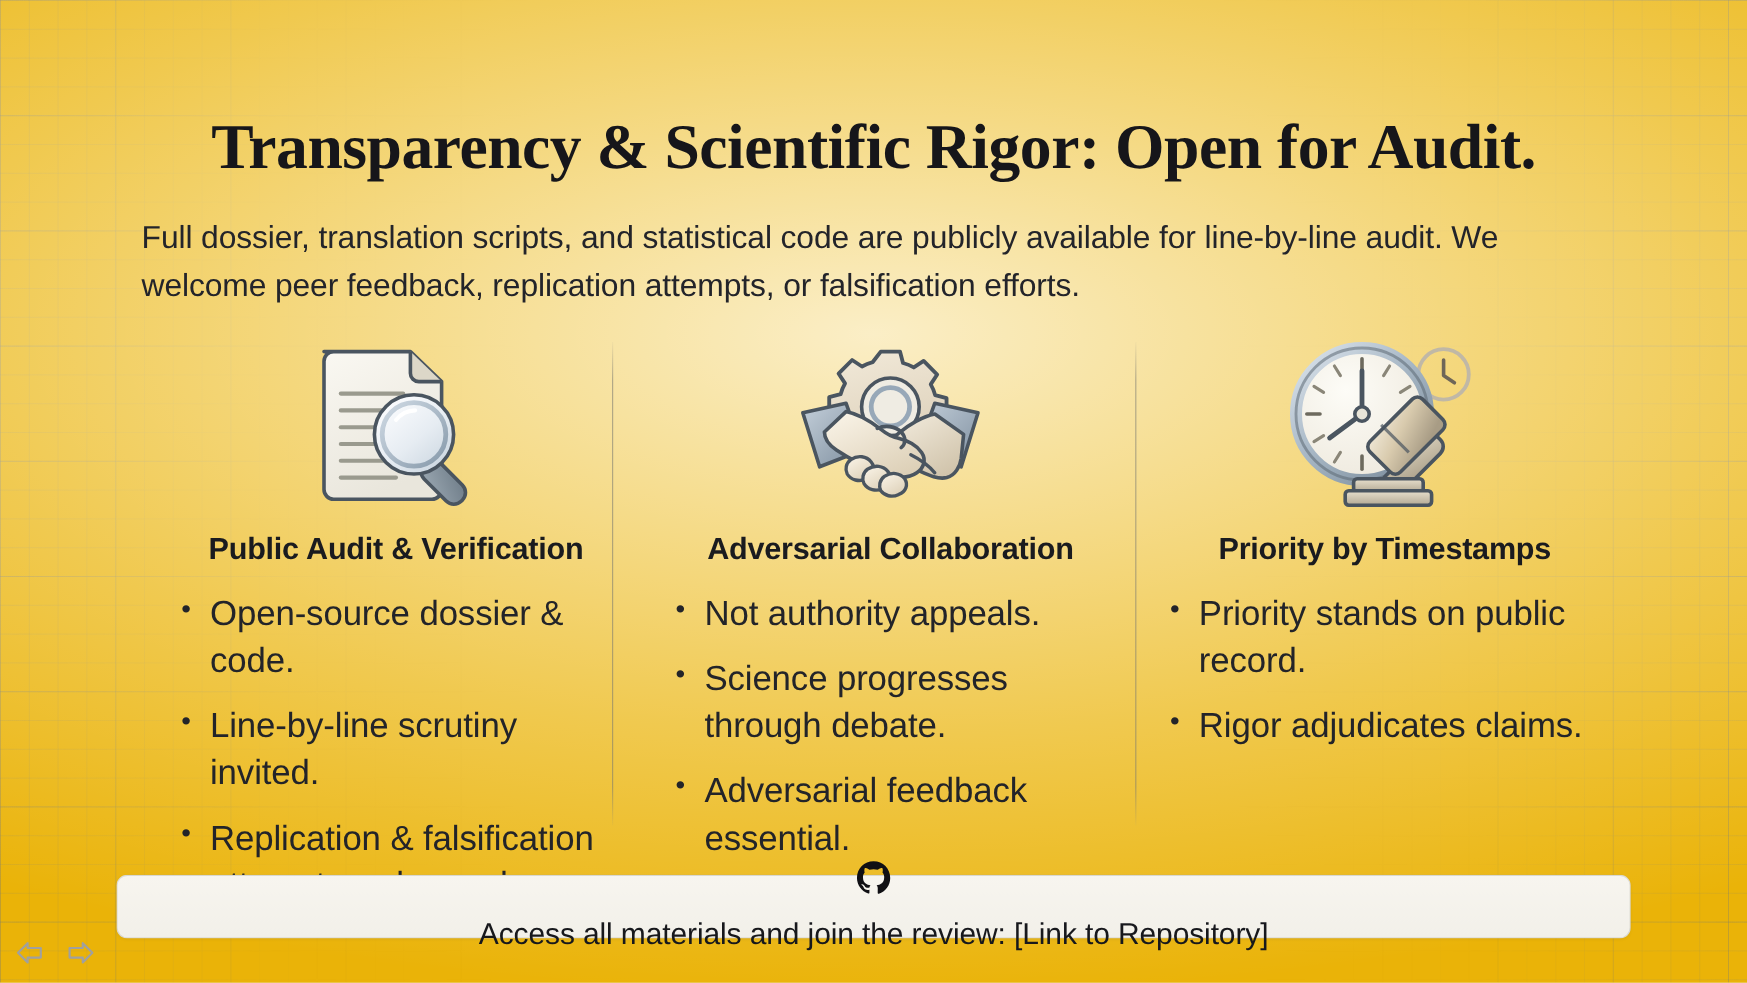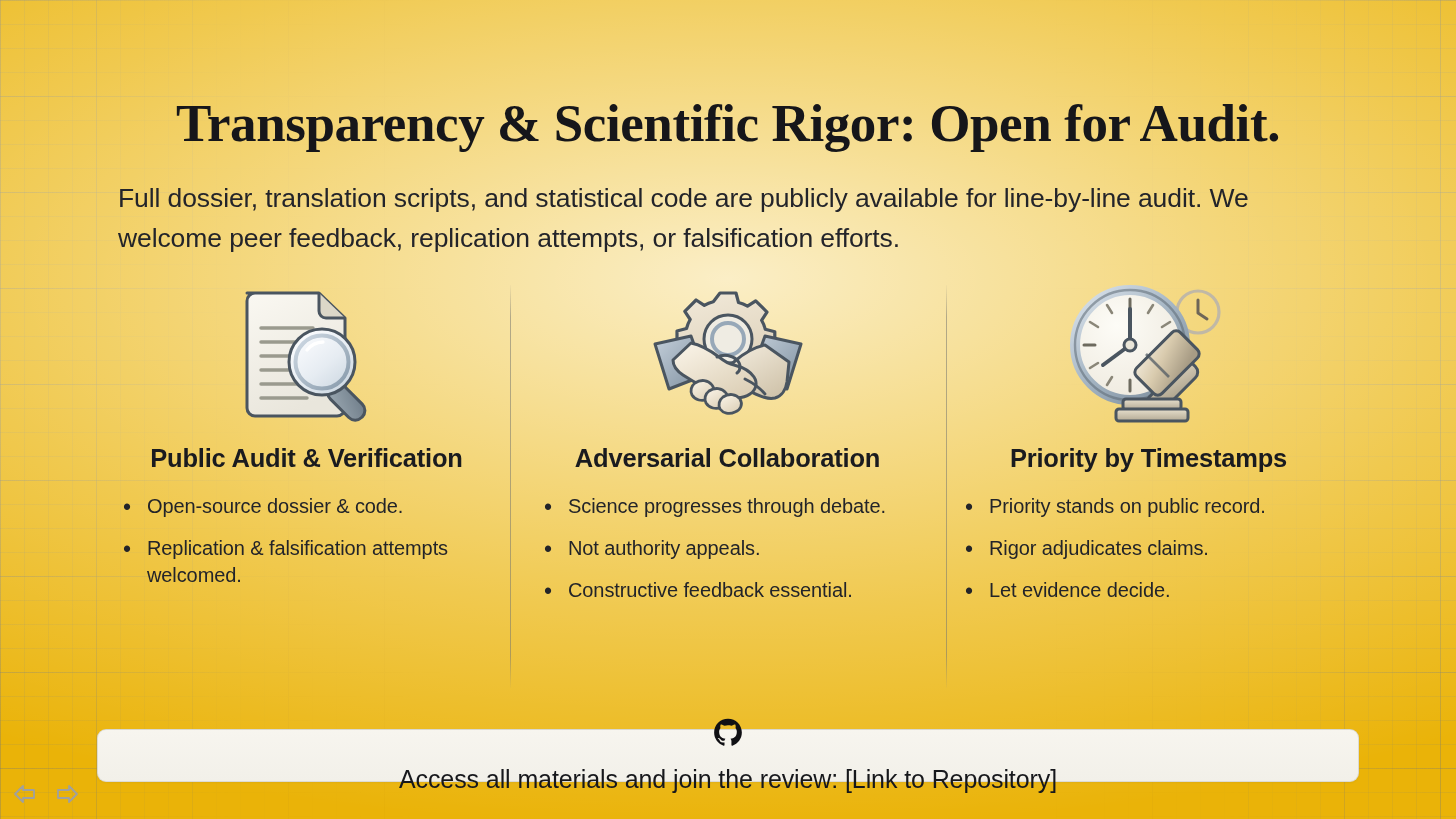--- a/index.html
+++ b/index.html
@@ -93,20 +93,21 @@
 
   
   .columns {
     position: absolute;
     top: 278px;
     left: 96px;
     width: 1264px;
     height: 412px;
     display: flex;
     align-items: flex-start;
+    padding-left: 28px;
   }
   .col {
     width: 421px;
     position: relative;
     padding: 0 12px;
   }
 
   .divider {
     position: absolute;
     top: 7px;
@@ -136,21 +137,21 @@
 
   ul.bullets {
     list-style: none;
     margin: 20px 0 0 0;
     padding: 0 4px 0 8px;
   }
   ul.bullets li {
     position: relative;
     padding-left: 31px;
     margin-bottom: 15px;
-    font-size: 20px;
+    font-size: 29px;
     line-height: 1.35;
     color: #232429;
     letter-spacing: -0.1px;
   }
   ul.bullets li::before {
     content: "\2022";
     position: absolute;
     left: 7px;
     top: -1px;
     font-size: 23px;
@@ -250,20 +251,21 @@
             <rect x="104" y="99" width="19" height="44" rx="9" transform="rotate(-45 113 121)" fill="url(#handleG)" stroke="#4A5560" stroke-width="3"></rect>
 
             <circle cx="89" cy="81" r="33" fill="url(#lensG)" stroke="#4A5560" stroke-width="3"></circle>
             <circle cx="89" cy="81" r="26.5" fill="none" stroke="url(#ringG)" stroke-width="4"></circle>
             <path d="M74 69 a21 21 0 0 1 16 -8" fill="none" stroke="#FFFFFF" stroke-width="3.4" stroke-linecap="round" opacity="0.95"></path>
           </svg>
         </div>
         <div class="col-title">Public Audit &amp; Verification</div>
         <ul class="bullets">
           <li>Open-source dossier &amp; code.</li>
+          <li>Line-by-line scrutiny invited.</li>
           <li>Replication &amp; falsification attempts welcomed.</li>
         </ul>
       </div>
 
       <div class="col">
         <div class="icon-wrap">
           <svg width="150" height="140" viewBox="0 0 150 140" aria-hidden="true">
             <defs>
               <linearGradient id="gearG" x1="0" y1="0" x2="0.3" y2="1">
                 <stop offset="0%" stop-color="#F2EADA"></stop>
@@ -302,23 +304,23 @@
             <g fill="url(#skinG)" stroke="#4A5560" stroke-width="2.8" stroke-linejoin="round">
               <path d="M42 100 c6 -4 13 -3 17 2 c4 5 2 11 -4 14 c-6 3 -13 1 -16 -4 c-2 -4 -1 -9 3 -12 z"></path>
               <path d="M56 108 c6 -4 13 -3 17 2 c4 5 2 11 -4 14 c-6 3 -13 1 -16 -4 c-2 -4 -1 -9 3 -12 z"></path>
               <path d="M70 114 c6 -4 13 -3 17 2 c3 5 1 11 -5 13 c-6 3 -12 1 -15 -3 c-2 -4 -1 -9 3 -12 z"></path>
             </g>
             <path d="M92 96 c8 4 15 9 20 15" fill="none" stroke="#4A5560" stroke-width="2.8" stroke-linecap="round"></path>
           </svg>
         </div>
         <div class="col-title">Adversarial Collaboration</div>
         <ul class="bullets">
+          <li>Not authority appeals.</li>
           <li>Science progresses through debate.</li>
-          <li>Not authority appeals.</li>
-          <li>Constructive feedback essential.</li>
+          <li>Adversarial feedback essential.</li>
         </ul>
       </div>
 
       <div class="col">
         <div class="icon-wrap">
           <svg width="162" height="148" viewBox="0 0 162 148" aria-hidden="true">
             <defs>
               <linearGradient id="clockRim" x1="0.1" y1="0.05" x2="0.9" y2="0.95">
                 <stop offset="0%" stop-color="#D5DEE7"></stop>
                 <stop offset="45%" stop-color="#A8B8C6"></stop>
@@ -385,21 +387,20 @@
             <g>
               <rect x="55" y="120" width="58" height="11" rx="3" fill="url(#blockG)" stroke="#4A5560" stroke-width="3"></rect>
               <rect x="48" y="130" width="72" height="12" rx="3" fill="url(#blockG)" stroke="#4A5560" stroke-width="3"></rect>
             </g>
           </svg>
         </div>
         <div class="col-title">Priority by Timestamps</div>
         <ul class="bullets">
           <li>Priority stands on public record.</li>
           <li>Rigor adjudicates claims.</li>
-          <li>Let evidence decide.</li>
         </ul>
       </div>
 
     </div>
 
     <div class="footer-bar">
       <span class="gh-icon">
         <svg width="30" height="30" viewBox="0 0 24 24" aria-hidden="true">
           <path fill="#101014" d="M12 .5C5.73.5.9 5.33.9 11.6c0 4.9 3.17 9.05 7.57 10.52.55.1.76-.24.76-.53
             0-.26-.01-1.13-.02-2.05-3.08.67-3.73-1.3-3.73-1.3-.5-1.29-1.23-1.63-1.23-1.63-1-.69.08-.67.08-.67

